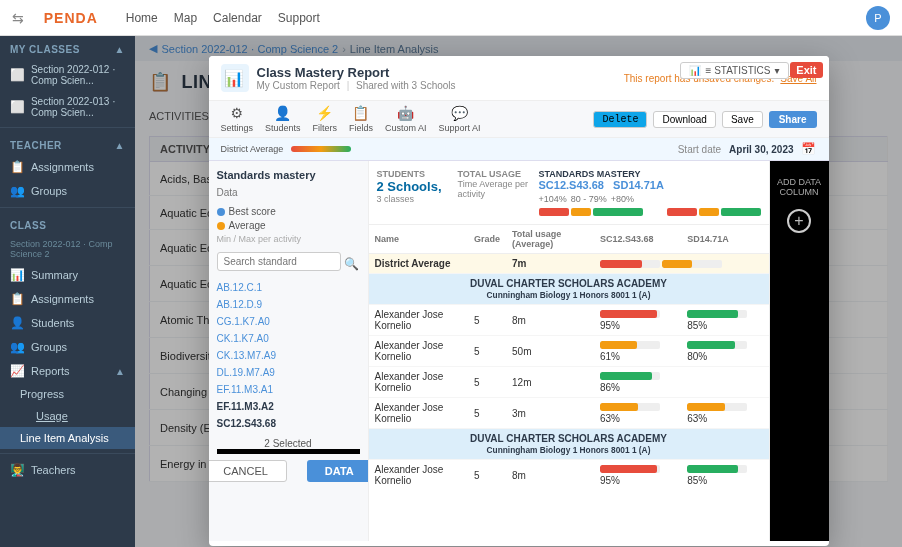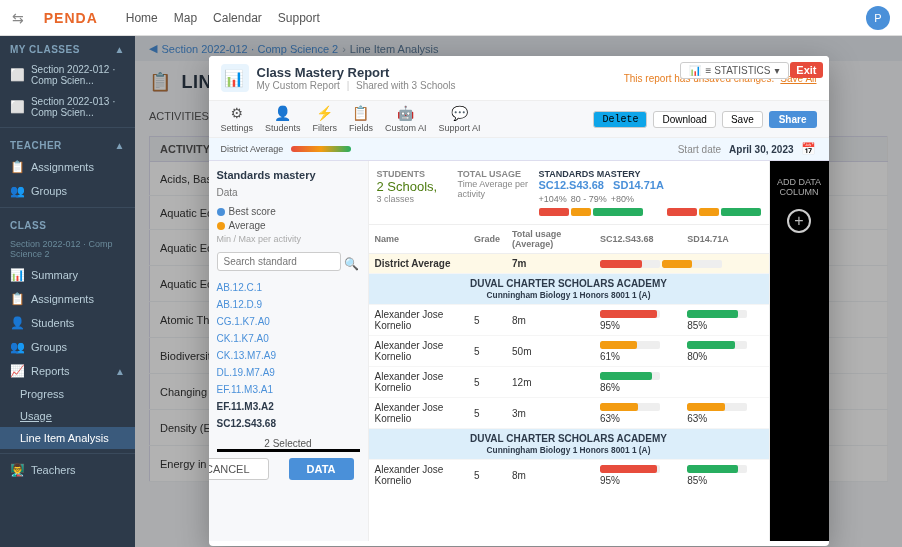--- a/index.html
+++ b/index.html
@@ -78,30 +78,30 @@
     .legend-dot { width: 8px; height: 8px; border-radius: 50%; }
     .attempts-section { margin-top: 10px; }
     .toggle-bar { display: flex; align-items: center; gap: 6px; margin-bottom: 6px; }
     .toggle-switch { width: 28px; height: 14px; background: #4a90d9; border-radius: 7px; position: relative; }
     .toggle-switch::after { content: ''; position: absolute; right: 2px; top: 2px; width: 10px; height: 10px; border-radius: 50%; background: #fff; }
     .standard-list { margin-top: 8px; }
     .standard-item { font-size: 10px; color: #4a90d9; padding: 3px 0; cursor: pointer; }
     .standard-item.selected { font-weight: 700; color: #2d3a4a; }
     .modal-search { width: 100%; border: 1px solid #ccc; border-radius: 3px; padding: 3px 6px; font-size: 10px; margin-bottom: 4px; }
     .selected-count { font-size: 10px; color: #555; margin-top: 6px; text-align: center; }
-    .modal-bottom-btns { display: flex; gap: 20px; justify-content: flex-end; padding: 6px; border-top: 3px solid #000000; }
+    .modal-bottom-btns { display: flex; gap: 20px; justify-content: center; padding: 6px; border-top: 5px solid #000000; }
     .btn-cancel { border: 1px solid #ccc; background: #fff; color: #555; border-radius: 3px; padding: 4px 18px; font-size: 11px; cursor: pointer; }
     .btn-apply { background: #4a90d9; color: #fff; border: none; border-radius: 3px; padding: 4px 18px; font-size: 11px; font-weight: 700; cursor: pointer; }
 
     
     .modal-right { flex: 1; overflow: auto; }
     .modal-right-header { display: flex; padding: 8px; gap: 8px; border-bottom: 1px solid #eee; }
     .stat-box { flex: 1; }
     .stat-box-label { font-size: 9px; color: #888; text-transform: uppercase; font-weight: 700; }
-    .stat-box-value { font-size: 13px; font-weight: 400; color: #4d7c0f; }
+    .stat-box-value { font-size: 13px; font-weight: 700; color: #0369a1; }
     .stat-box-sub { font-size: 9px; color: #888; }
     .standards-mastery-box { flex: 1; }
     .sm-header { font-size: 9px; font-weight: 700; color: #2d3a4a; text-transform: uppercase; }
     .sm-values { font-size: 11px; font-weight: 700; color: #4a90d9; }
     .sm-bars { display: flex; gap: 2px; margin-top: 4px; }
     .sm-bar-seg { height: 8px; border-radius: 2px; }
 
     
     .modal-table { width: 100%; border-collapse: collapse; }
     .modal-table th { font-size: 9px; color: #777; padding: 4px 6px; border-bottom: 1px solid #eee; text-align: left; font-weight: 600; }
@@ -184,21 +184,21 @@
       <span>Groups</span>
     </div>
     <div class="sidebar-item">
       <span class="icon">📈</span>
       <span>Reports</span>
       <span style="margin-left:auto;font-size:10px;color:#7fa0b8;">▲</span>
     </div>
     <div class="sidebar-item" style="padding-left:20px;">
       <span>Progress</span>
     </div>
-    <div class="sidebar-item" style="padding-left:20px;text-decoration:underline;">
+    <div class="sidebar-item" style="padding-left:36px;text-decoration:underline;">
       <span>Usage</span>
     </div>
     <div class="sidebar-item active" style="padding-left:20px;">
       <span>Line Item Analysis</span>
     </div>
     <hr class="sidebar-divider">
     <div class="sidebar-item">
       <span class="icon">👨‍🏫</span>
       <span>Teachers</span>
     </div>

